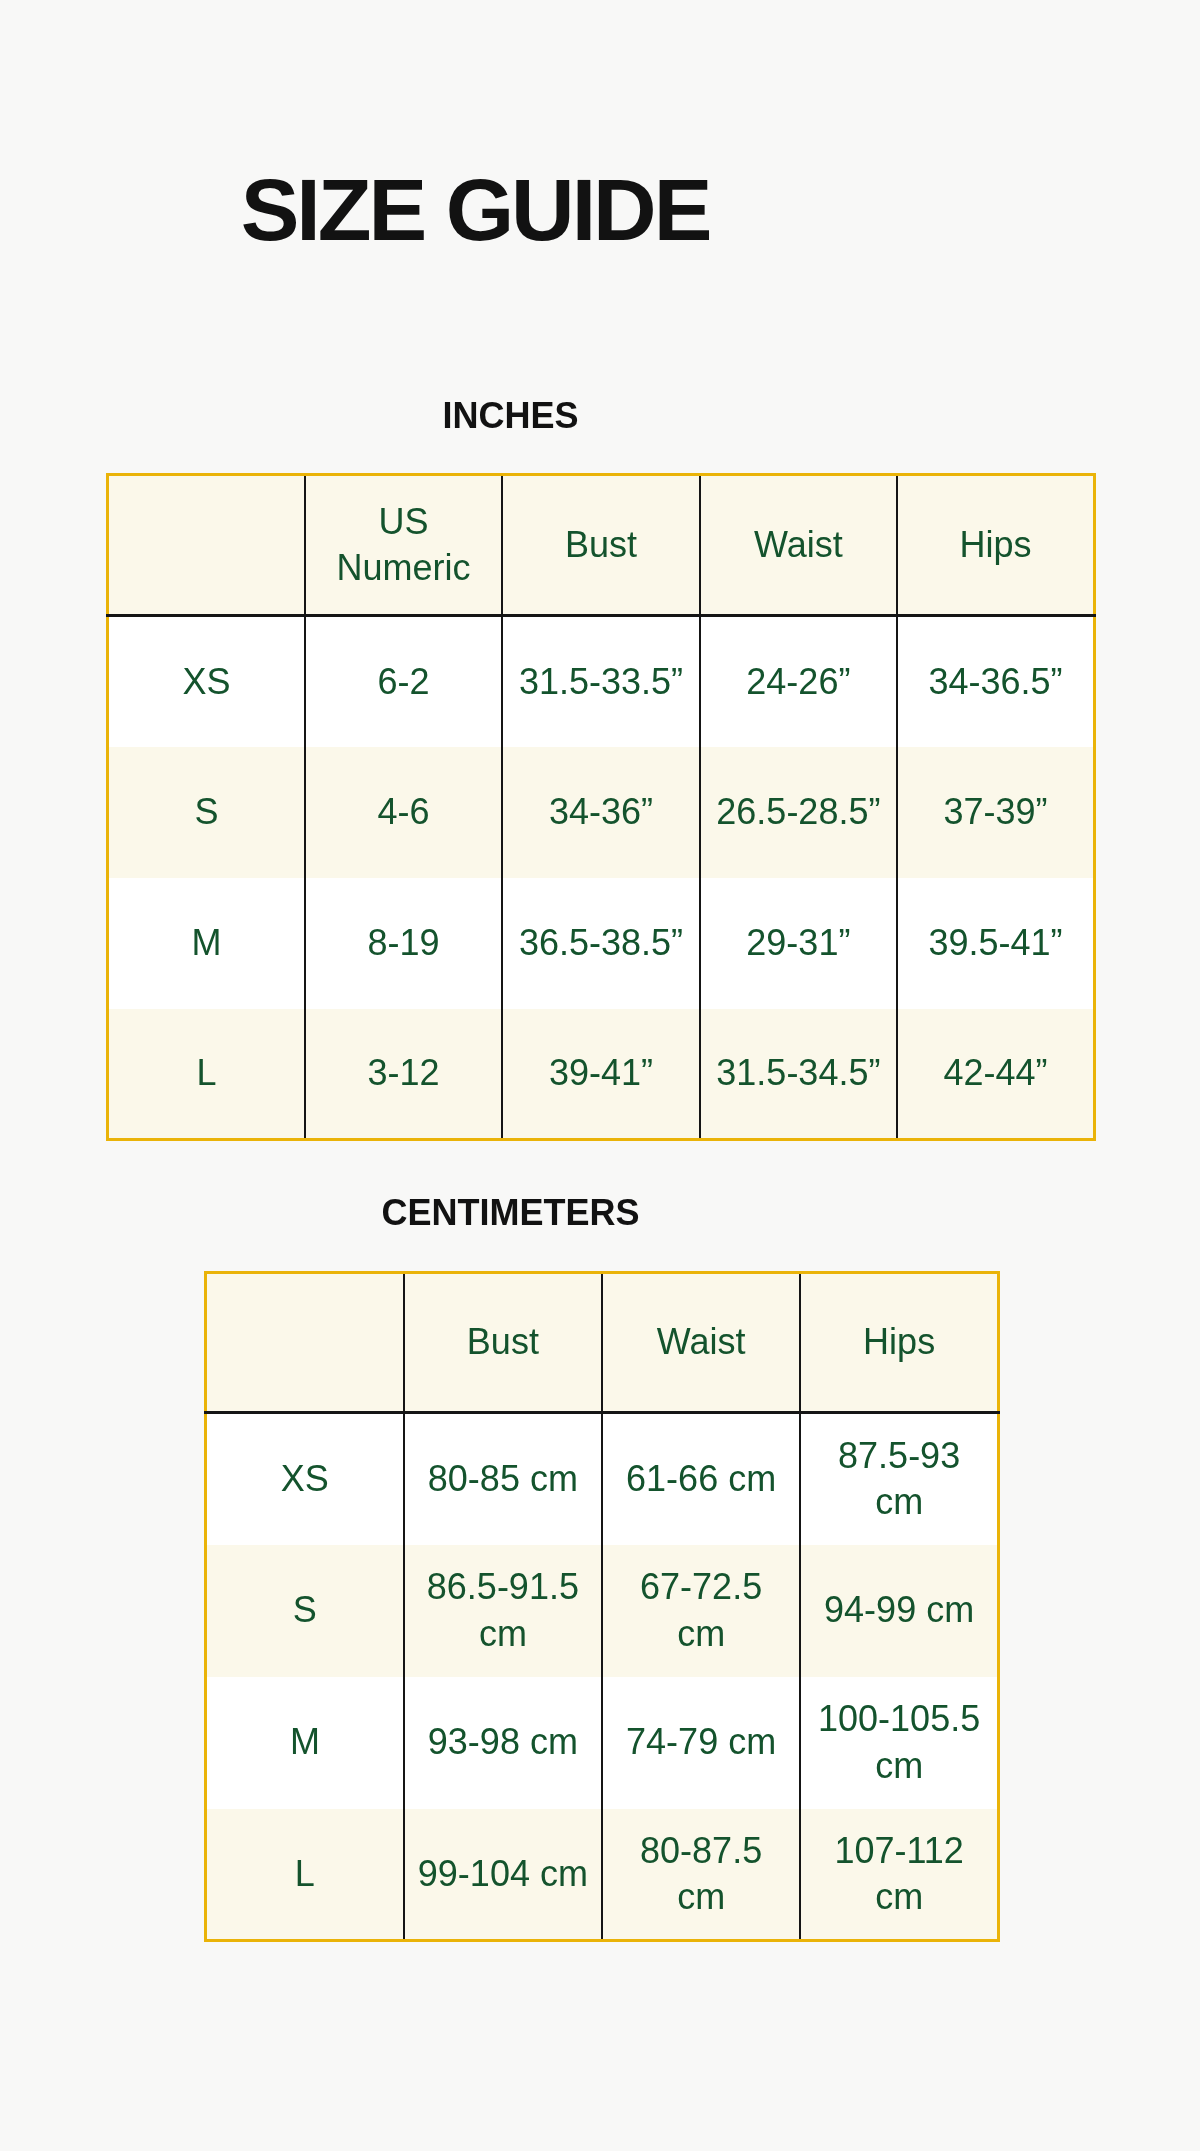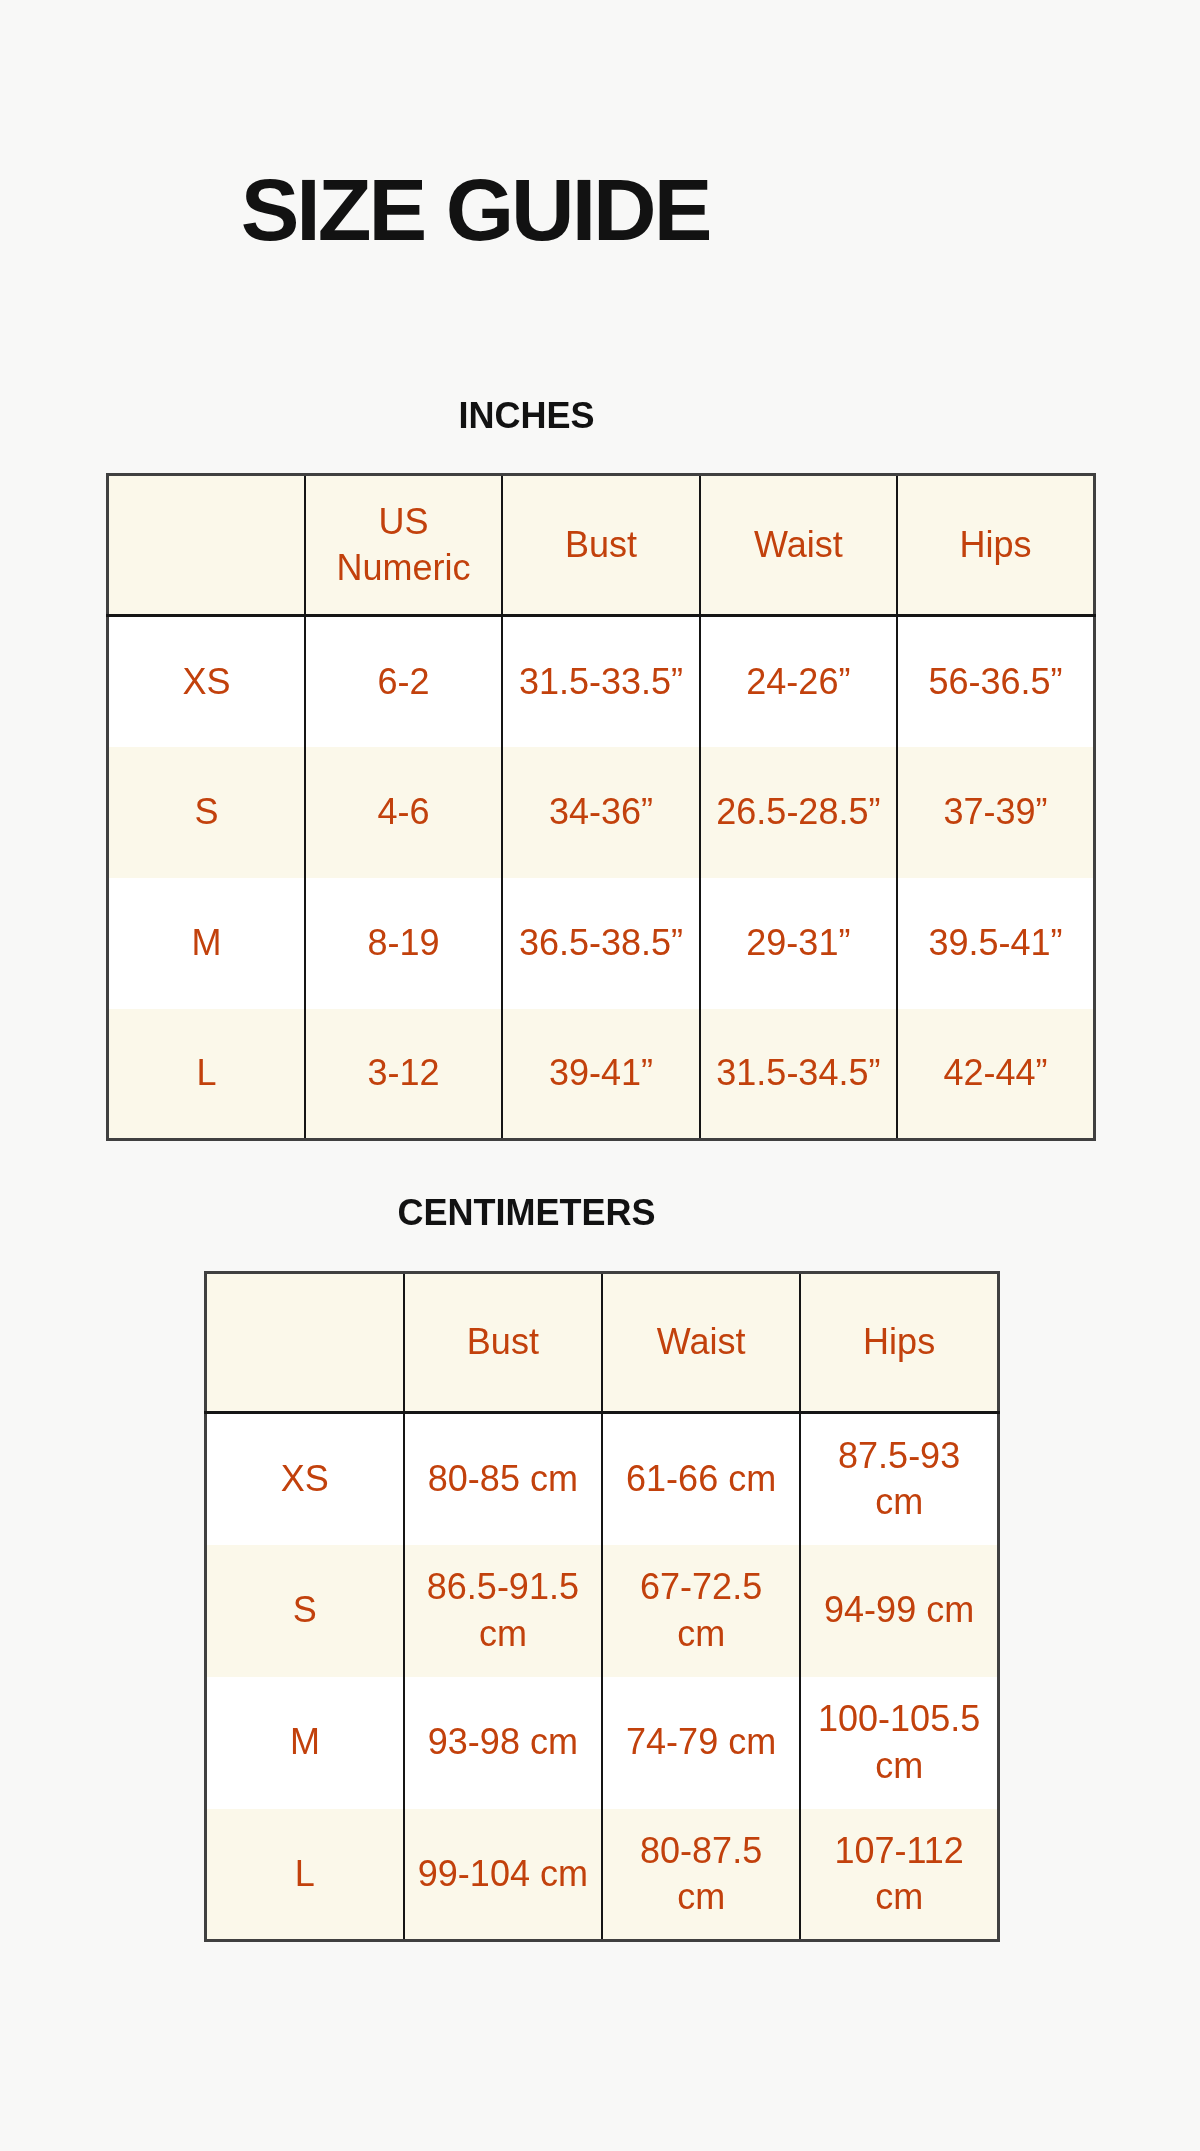--- a/index.html
+++ b/index.html
@@ -11,35 +11,35 @@
     color:#171717;
     -webkit-font-smoothing:antialiased;
   }
   .page-title {
     position:absolute; top:166px; left:0; width:950px;
     text-align:center;
     font-size:88px; font-weight:800; letter-spacing:-3px;
     line-height:1; color:#121212;
   }
   .section-heading {
-    position:absolute; left:16px; width:1021px;
+    position:absolute; left:0; width:1021px;
     text-align:center;
     font-size:36px; font-weight:700; letter-spacing:0;
     color:#121212;
   }
   .heading-inches { top:395px; }
   .heading-cm     { top:1192px; }
 
   table.size-table {
     position:absolute;
     border-collapse:collapse;
     table-layout:fixed;
-    border:3px solid #404040;
+    border:3px solid #eab308;
     font-size:36px;
-    color:#c2410c;
+    color:#14532d;
   }
   table.inches-table { top:473px; left:106px; width:990px; }
   table.cm-table     { top:1271px; left:204px; width:796px; }
 
   .size-table th, .size-table td {
     border-left:2px solid #151515;
     text-align:center;
     vertical-align:middle;
     font-weight:400;
     padding:0 12px;
@@ -77,21 +77,21 @@
       <th style="width:20%">Waist</th>
       <th style="width:20%">Hips</th>
     </tr>
   </thead>
   <tbody>
     <tr>
       <td>XS</td>
       <td>6-2</td>
       <td>31.5-33.5”</td>
       <td>24-26”</td>
-      <td>56-36.5”</td>
+      <td>34-36.5”</td>
     </tr>
     <tr>
       <td>S</td>
       <td>4-6</td>
       <td>34-36”</td>
       <td>26.5-28.5”</td>
       <td>37-39”</td>
     </tr>
     <tr>
       <td>M</td>

